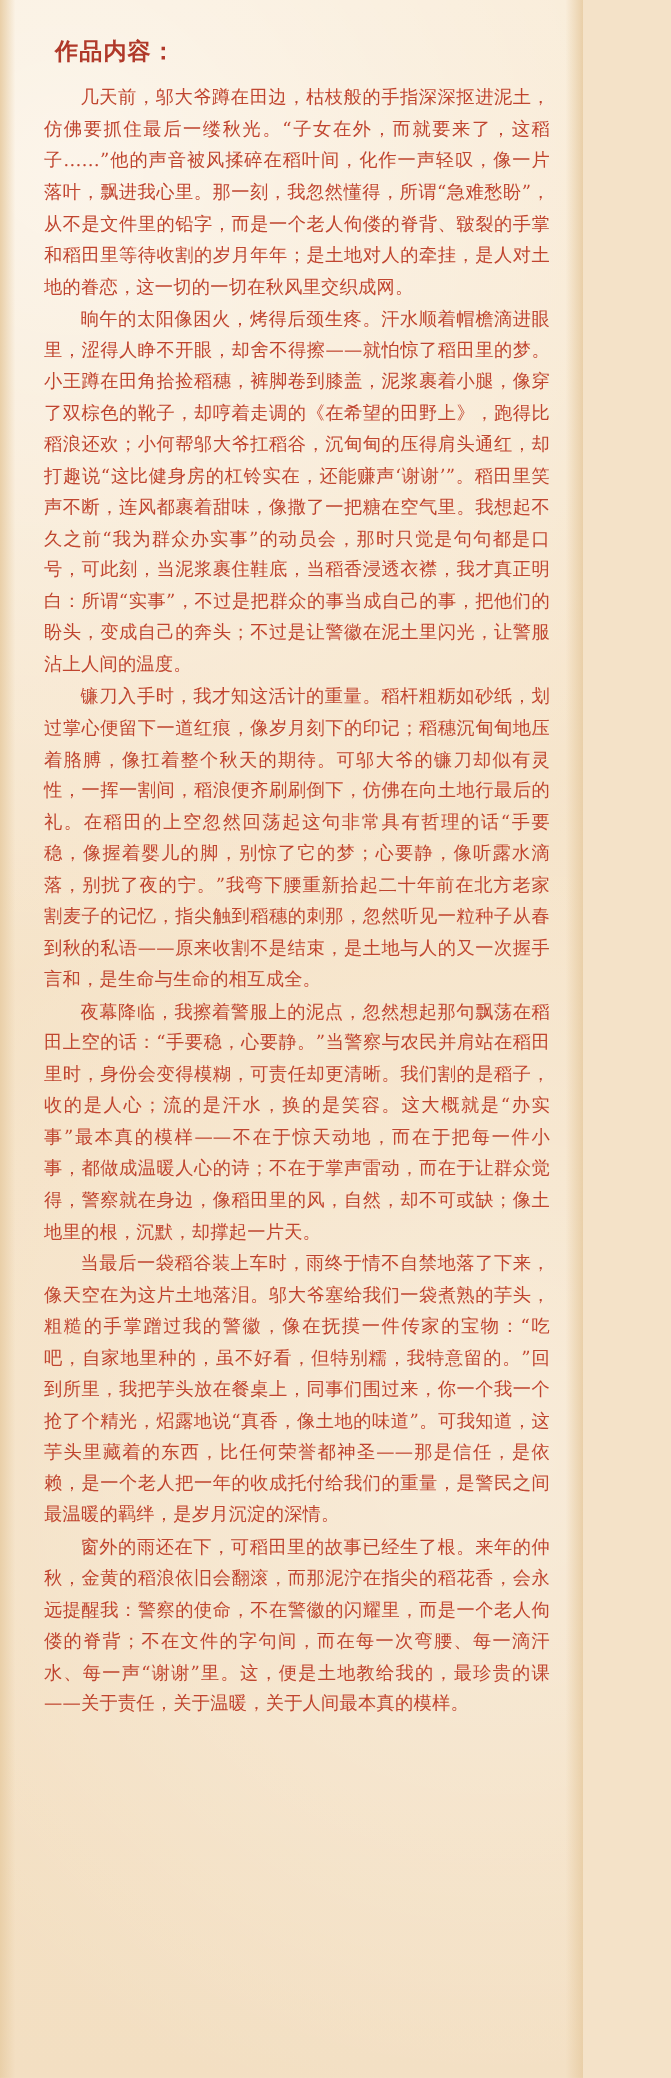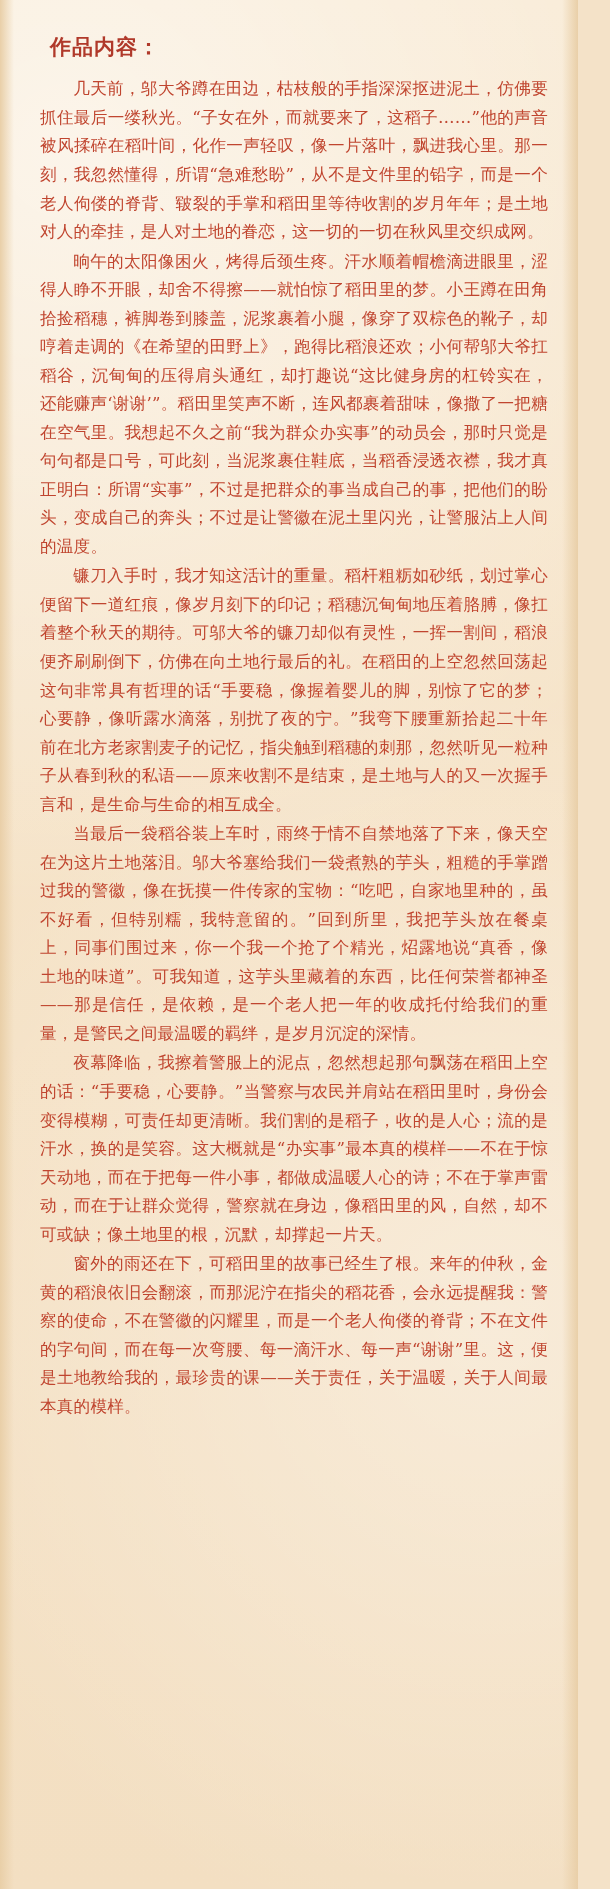--- a/index.html
+++ b/index.html
@@ -6,21 +6,21 @@
     margin: 0;
     padding: 0;
   }
   body {
     width: 610px;
     background: #f4e2c8;
     font-family: "DejaVu Serif", "Liberation Serif", serif;
   }
   .page {
     position: relative;
-    width: 578px;
+    width: 530px;
     min-height: 1889px;
     box-sizing: border-box;
     background: #f7e7cf;
     background-image:
       radial-gradient(circle at 12% 8%, rgba(255,255,255,0.55) 0%, rgba(255,255,255,0) 42%),
       radial-gradient(circle at 85% 70%, rgba(255,255,255,0.35) 0%, rgba(255,255,255,0) 45%),
       linear-gradient(180deg, #f8e9d2 0%, #f5e2c6 55%, #f3dfc2 100%);
     padding: 26px 30px 34px 40px;
   }
   .page::before {
@@ -64,17 +64,17 @@
 </style>
 </head>
 <body>
 
 <div class="page">
   <div class="doc-title">作品内容：</div>
   <div class="body-text">
     <p>几天前，邬大爷蹲在田边，枯枝般的手指深深抠进泥土，仿佛要抓住最后一缕秋光。“子女在外，而就要来了，这稻子……”他的声音被风揉碎在稻叶间，化作一声轻叹，像一片落叶，飘进我心里。那一刻，我忽然懂得，所谓“急难愁盼”，从不是文件里的铅字，而是一个老人佝偻的脊背、皲裂的手掌和稻田里等待收割的岁月年年；是土地对人的牵挂，是人对土地的眷恋，这一切的一切在秋风里交织成网。</p>
     <p>晌午的太阳像困火，烤得后颈生疼。汗水顺着帽檐滴进眼里，涩得人睁不开眼，却舍不得擦——就怕惊了稻田里的梦。小王蹲在田角拾捡稻穗，裤脚卷到膝盖，泥浆裹着小腿，像穿了双棕色的靴子，却哼着走调的《在希望的田野上》，跑得比稻浪还欢；小何帮邬大爷扛稻谷，沉甸甸的压得肩头通红，却打趣说“这比健身房的杠铃实在，还能赚声‘谢谢’”。稻田里笑声不断，连风都裹着甜味，像撒了一把糖在空气里。我想起不久之前“我为群众办实事”的动员会，那时只觉是句句都是口号，可此刻，当泥浆裹住鞋底，当稻香浸透衣襟，我才真正明白：所谓“实事”，不过是把群众的事当成自己的事，把他们的盼头，变成自己的奔头；不过是让警徽在泥土里闪光，让警服沾上人间的温度。</p>
     <p>镰刀入手时，我才知这活计的重量。稻杆粗粝如砂纸，划过掌心便留下一道红痕，像岁月刻下的印记；稻穗沉甸甸地压着胳膊，像扛着整个秋天的期待。可邬大爷的镰刀却似有灵性，一挥一割间，稻浪便齐刷刷倒下，仿佛在向土地行最后的礼。在稻田的上空忽然回荡起这句非常具有哲理的话“手要稳，像握着婴儿的脚，别惊了它的梦；心要静，像听露水滴落，别扰了夜的宁。”我弯下腰重新拾起二十年前在北方老家割麦子的记忆，指尖触到稻穗的刺那，忽然听见一粒种子从春到秋的私语——原来收割不是结束，是土地与人的又一次握手言和，是生命与生命的相互成全。</p>
+    <p>夜幕降临，我擦着警服上的泥点，忽然想起那句飘荡在稻田上空的话：“手要稳，心要静。”当警察与农民并肩站在稻田里时，身份会变得模糊，可责任却更清晰。我们割的是稻子，收的是人心；流的是汗水，换的是笑容。这大概就是“办实事”最本真的模样——不在于惊天动地，而在于把每一件小事，都做成温暖人心的诗；不在于掌声雷动，而在于让群众觉得，警察就在身边，像稻田里的风，自然，却不可或缺；像土地里的根，沉默，却撑起一片天。</p>
     <p>当最后一袋稻谷装上车时，雨终于情不自禁地落了下来，像天空在为这片土地落泪。邬大爷塞给我们一袋煮熟的芋头，粗糙的手掌蹭过我的警徽，像在抚摸一件传家的宝物：“吃吧，自家地里种的，虽不好看，但特别糯，我特意留的。”回到所里，我把芋头放在餐桌上，同事们围过来，你一个我一个抢了个精光，炤露地说“真香，像土地的味道”。可我知道，这芋头里藏着的东西，比任何荣誉都神圣——那是信任，是依赖，是一个老人把一年的收成托付给我们的重量，是警民之间最温暖的羁绊，是岁月沉淀的深情。</p>
-    <p>夜幕降临，我擦着警服上的泥点，忽然想起那句飘荡在稻田上空的话：“手要稳，心要静。”当警察与农民并肩站在稻田里时，身份会变得模糊，可责任却更清晰。我们割的是稻子，收的是人心；流的是汗水，换的是笑容。这大概就是“办实事”最本真的模样——不在于惊天动地，而在于把每一件小事，都做成温暖人心的诗；不在于掌声雷动，而在于让群众觉得，警察就在身边，像稻田里的风，自然，却不可或缺；像土地里的根，沉默，却撑起一片天。</p>
     <p>窗外的雨还在下，可稻田里的故事已经生了根。来年的仲秋，金黄的稻浪依旧会翻滚，而那泥泞在指尖的稻花香，会永远提醒我：警察的使命，不在警徽的闪耀里，而是一个老人佝偻的脊背；不在文件的字句间，而在每一次弯腰、每一滴汗水、每一声“谢谢”里。这，便是土地教给我的，最珍贵的课——关于责任，关于温暖，关于人间最本真的模样。</p>
   </div>
 </div>
 
 </body></html>

